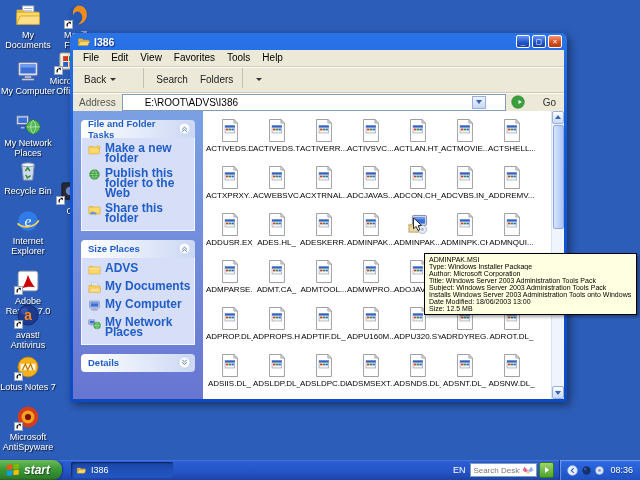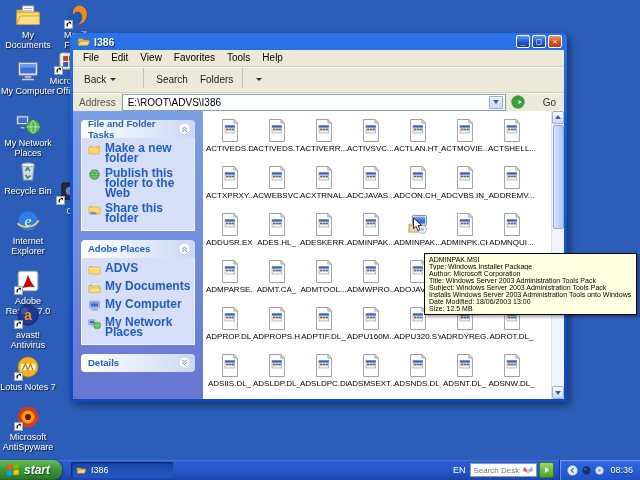--- a/index.html
+++ b/index.html
@@ -46,21 +46,21 @@
     border-top:1px solid #fdfcf8; border-bottom:1px solid #cfc9b4; font-size:10px; color:#222; }
   .tbtn { display:flex; align-items:center; gap:3px; padding:0 3px; }
   .tbtn .icon svg { display:block; }
   .caret { width:0; height:0; border-left:3px solid transparent; border-right:3px solid transparent; border-top:3px solid #333; margin-left:1px; }
   .tsep { width:1px; height:20px; background:#c7c1ab; margin:0 3px; }
   .dim { opacity:.45; }
 
   .addressbar { height:18px; display:flex; align-items:center; font-size:10px; padding:0 3px;
     border-top:1px solid #fdfcf8; }
   .addr-label { color:#555; padding:0 6px 0 3px; }
-  .addr-field { flex:1; height:17px; background:#fff; border:1px solid #7F9DB9; display:flex; align-items:center; padding:0 2px; gap:3px; }
+  .addr-field { flex:1; height:17px; background:#fff; border:1px solid #7F9DB9; display:flex; align-items:center; padding:0 19px; gap:3px; }
   .addr-text { flex:1; font-size:10px; color:#000; white-space:nowrap; overflow:hidden; }
   .addr-drop { width:14px; height:13px; background:linear-gradient(180deg,#eef3fb,#c7d8f8); border:1px solid #9ab0d8; display:flex; align-items:center; justify-content:center; }
   .addr-drop .dcaret { width:0;height:0;border-left:3px solid transparent;border-right:3px solid transparent;border-top:4px solid #3a62b0; }
   .gobtn { display:flex; align-items:center; gap:18px; padding:0 5px; color:#333; }
   .gobtn svg { width:14px; height:14px; display:block; }
 
   .main { height:292px; display:flex; background:#fff; position:relative; overflow:hidden; }
 
   
   .sidebar { width:130px; background:linear-gradient(180deg,#7ba0e4,#6876d2); padding:9px 8px; overflow:hidden; }
@@ -443,21 +443,21 @@
                       <rect x="1" y="5" width="14" height="8.6" rx="0.8" fill="#ffd967" stroke="#c99b2c" stroke-width="0.6"></rect>
                       <path d="M3 13.4c0-2 1.6-2.8 3.4-2.2l4 1.4-1 1z" fill="#6fa8e8" stroke="#3a62b0" stroke-width="0.5"></path>
                     </svg>
                   </span>
                   <span class="tlbl">Share this folder</span>
                 </div>
               </div>
             </div>
             <div class="panel">
               <div class="phead">
-                <span class="ptitle">Adobe Places</span>
+                <span class="ptitle">Size Places</span>
                 <span class="icon pchev">
                   <svg viewBox="0 0 16 16">
                     <circle cx="8" cy="8" r="6.8" fill="#fff" stroke="#b8c7ea" stroke-width="0.8"></circle>
                     <path d="M5 9l3-2.6L11 9M5 12l3-2.6 3 2.6" stroke="#4a72c8" stroke-width="1.1" fill="none"></path>
                   </svg>
                 </span>
               </div>
               <div class="pbody">
                 <div class="titem">
                   <span class="icon ">

